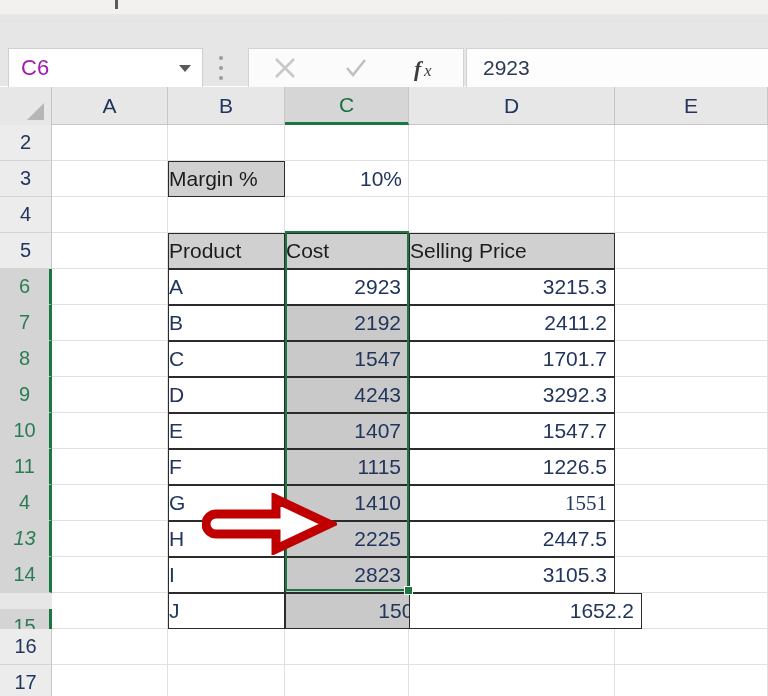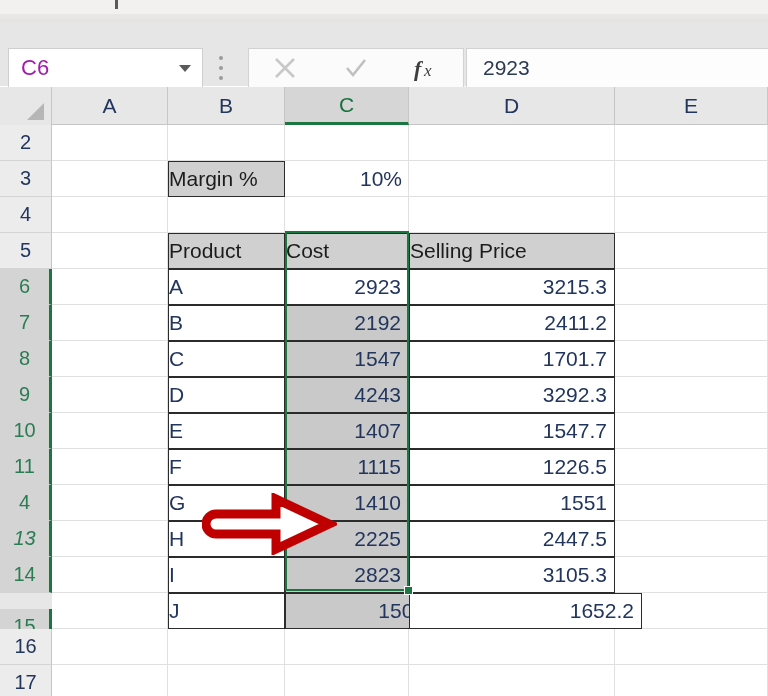--- a/index.html
+++ b/index.html
@@ -298,21 +298,21 @@
           <div class="cell right bordered selfill" style="left: 233px; top: 252px; width: 124px; height: 36px;">4243</div>
           <div class="cell right bordered" style="left: 357px; top: 252px; width: 206px; height: 36px;">3292.3</div>
           <div class="cell left bordered" style="left: 116px; top: 288px; width: 117px; height: 36px;">E</div>
           <div class="cell right bordered selfill" style="left: 233px; top: 288px; width: 124px; height: 36px;">1407</div>
           <div class="cell right bordered" style="left: 357px; top: 288px; width: 206px; height: 36px;">1547.7</div>
           <div class="cell left bordered" style="left: 116px; top: 324px; width: 117px; height: 36px;">F</div>
           <div class="cell right bordered selfill" style="left: 233px; top: 324px; width: 124px; height: 36px;">1115</div>
           <div class="cell right bordered" style="left: 357px; top: 324px; width: 206px; height: 36px;">1226.5</div>
           <div class="cell left bordered" style="left: 116px; top: 360px; width: 117px; height: 36px;">G</div>
           <div class="cell right bordered selfill" style="left: 233px; top: 360px; width: 124px; height: 36px;">1410</div>
-          <div class="cell right bordered" style="left: 357px; top: 360px; width: 206px; height: 36px;">1551</div>
+          <div class="cell right bordered" style="left: 357px; top: 360px; width: 206px; height: 36px; font-family: Liberation Serif, serif;">1551</div>
           <div class="cell left bordered" style="left: 116px; top: 396px; width: 117px; height: 36px;">H</div>
           <div class="cell right bordered selfill" style="left: 233px; top: 396px; width: 124px; height: 36px;">2225</div>
           <div class="cell right bordered" style="left: 357px; top: 396px; width: 206px; height: 36px;">2447.5</div>
           <div class="cell left bordered" style="left: 116px; top: 432px; width: 117px; height: 36px;">I</div>
           <div class="cell right bordered selfill" style="left: 233px; top: 432px; width: 124px; height: 36px;">2823</div>
           <div class="cell right bordered" style="left: 357px; top: 432px; width: 206px; height: 36px;">3105.3</div>
           <div class="cell left bordered" style="left: 116px; top: 468px; width: 117px; height: 36px;">J</div>
           <div class="cell right bordered selfill" style="left: 233px; top: 468px; width: 148px; height: 36px;">1502</div>
           <div class="cell right bordered" style="left: 357px; top: 468px; width: 233px; height: 36px;">1652.2</div>
         </div>

